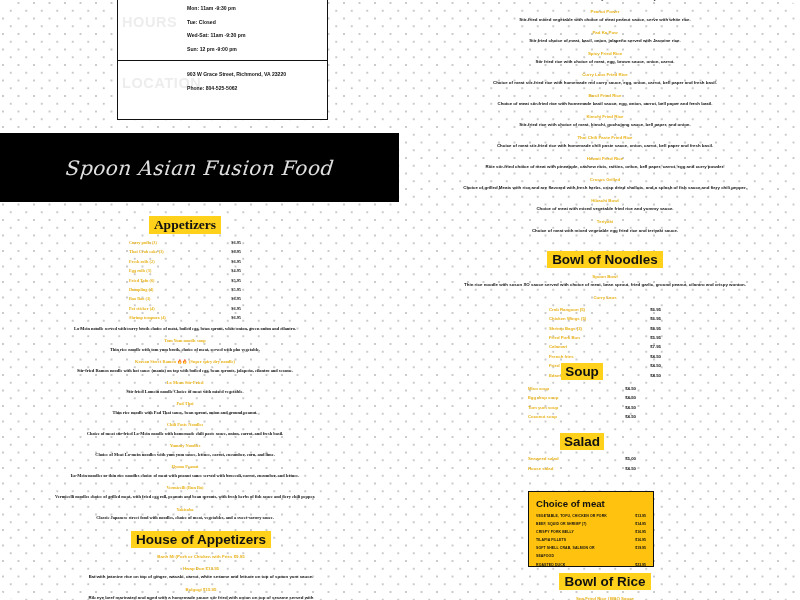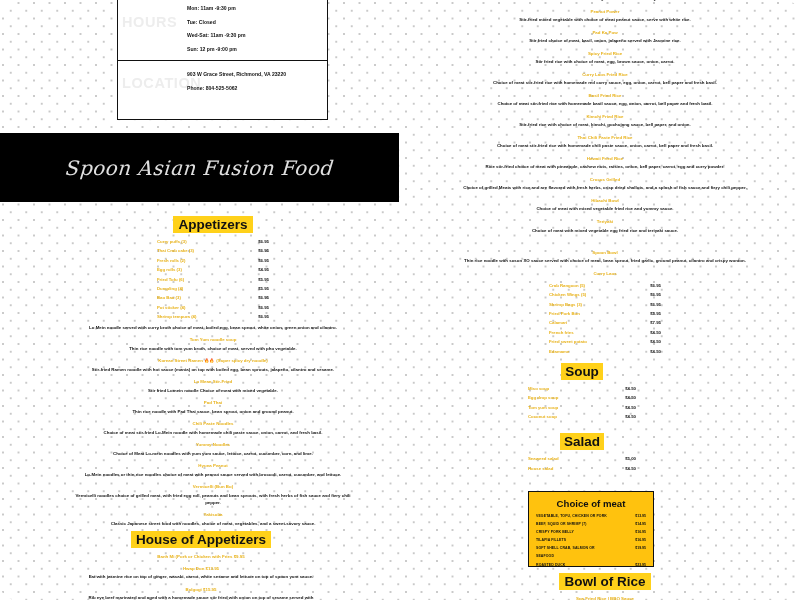--- a/index.html
+++ b/index.html
@@ -120,22 +120,23 @@
     font-size: 4.4px;
     font-weight: 700;
     color: #111111;
     line-height: 1.5;
   }
   .flame { color: #d43b12; }
 
   
   .col-left {
     position: absolute;
-    left: 72px; top: 216px;
+    left: 44px; top: 216px;
     width: 282px;
+    font-family: Liberation Serif, serif;
   }
   .col-left .price-list { margin-bottom: 4px; }
 
   .specialties {
     position: absolute;
     left: 60px; top: 531px;
     width: 282px;
   }
 
   .col-right-top {
@@ -160,21 +161,20 @@
   
   .meat-box {
     position: absolute;
     left: 528px; top: 491px;
     width: 126px; height: 76px;
     background: #ffc20e;
     border: 1.4px solid #111111;
     padding: 6px 7px 0 7px;
   }
   .meat-box .mb-title {
-    text-align: center;
     font-size: 9.6px;
     font-weight: 700;
     color: #111111;
     margin-bottom: 6px;
   }
   .meat-row {
     display: flex;
     justify-content: space-between;
     font-size: 3.5px;
     font-weight: 700;
@@ -374,20 +374,23 @@
       <div class="d-title">Hibachi Bowl</div>
       <div class="d-desc">Choice of meat with mixed vegetable fried rice and yummy sauce.</div>
     </div>
     <div class="dish">
       <div class="d-title">Teriyaki</div>
       <div class="d-desc">Choice of meat with mixed vegetable egg fried rice and teriyaki sauce.</div>
     </div>
   </div>
 
   <div class="col-right-mid">
+    <div class="sec-head">
+      <span>Bowl of Noodles</span>
+    </div>
     <div class="dish">
       <div class="d-title">Spoon Bowl</div>
       <div class="d-desc">Thin rice noodle with soson XO sauce served with choice of meat, bean sprout, fried garlic, ground peanut, cilantro and crispy wonton.</div>
     </div>
     <div class="dish">
       <div class="d-title">Curry Laos</div>
     </div>
     <div class="price-list">
       <div class="price-row">
         <span class="nm">Crab Rangoon (5)</span>

